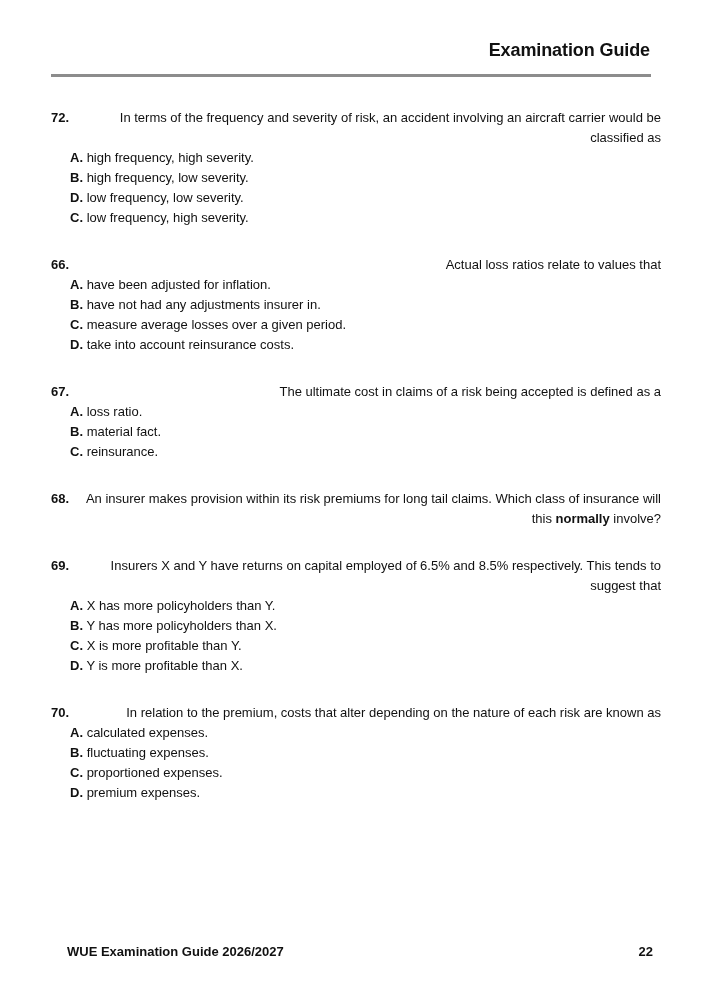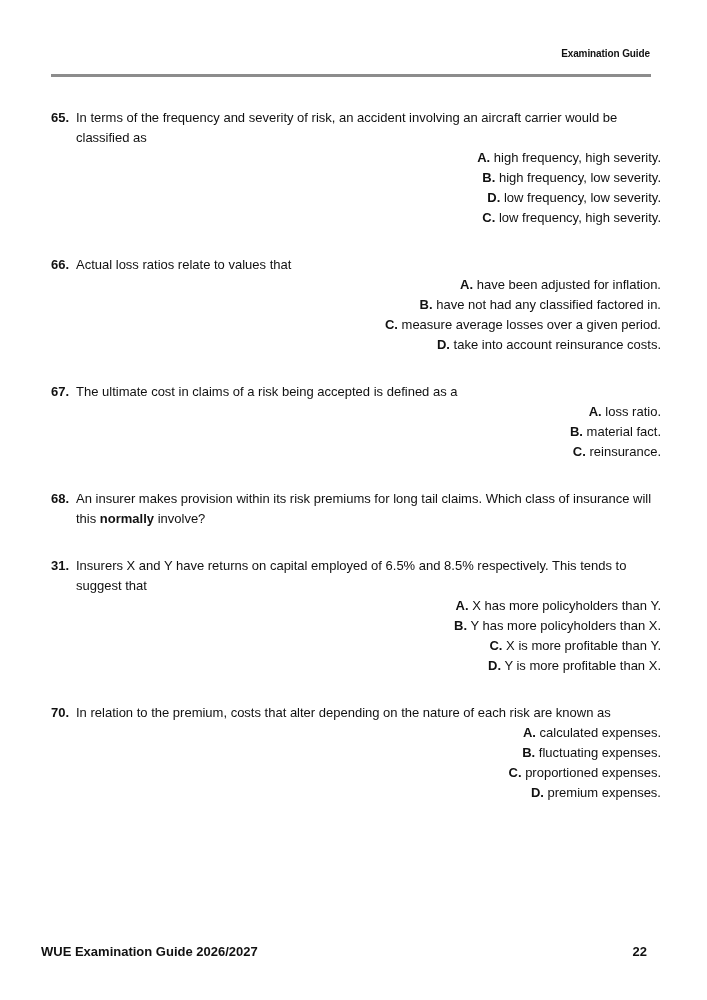--- a/index.html
+++ b/index.html
@@ -1,72 +1,72 @@
 <!DOCTYPE html>
 <html><head>
 <meta charset="utf-8">
 <style>
   html, body { margin: 0; padding: 0; background: #ffffff; }
   body {
     width: 707px; height: 1000px; position: relative; overflow: hidden;
     font-family: "Liberation Sans", sans-serif; color: #111111;
   }
   .header-title {
-    position: absolute; right: 57px; top: 48px;
-    font-size: 10px; font-weight: bold; letter-spacing: -0.1px;
+    position: absolute; right: 57px; top: 40px;
+    font-size: 18px; font-weight: bold; letter-spacing: -0.1px;
   }
   .header-rule {
     position: absolute; left: 51px; top: 74px; width: 600px; height: 3px;
     background: #8c8c8c;
   }
   .questions { position: absolute; left: 51px; top: 108px; width: 610px; }
   .question { font-size: 13px; line-height: 20px; margin-bottom: 27px; }
   .q-line { display: flex; }
   .q-num { width: 25px; font-weight: bold; flex: none; }
-  .q-text { flex: 1; }
-  .options { margin-left: 19px; text-align: right; }
+  .q-text { flex: 1; text-align: right; }
+  .options { margin-left: 19px; }
   .option-letter { font-weight: bold; }
   .footer-left {
-    position: absolute; left: 41px; top: 944px;
+    position: absolute; left: 67px; top: 944px;
     font-size: 13px; font-weight: bold;
   }
   .footer-right {
-    position: absolute; right: 60px; top: 944px;
+    position: absolute; right: 54px; top: 944px;
     font-size: 13px; font-weight: bold;
   }
 </style>
 </head>
 <body>
 
 <div class="header-title">Examination Guide</div>
 <div class="header-rule"></div>
 
 <div class="questions">
 
   <div class="question">
     <div class="q-line">
-      <span class="q-num">65.</span>
+      <span class="q-num">72.</span>
       <span class="q-text">In terms of the frequency and severity of risk, an accident involving an aircraft carrier would be classified as</span>
     </div>
     <div class="options">
       <div><span class="option-letter">A.</span> <span>high frequency, high severity.</span></div>
       <div><span class="option-letter">B.</span> <span>high frequency, low severity.</span></div>
       <div><span class="option-letter">D.</span> <span>low frequency, low severity.</span></div>
       <div><span class="option-letter">C.</span> <span>low frequency, high severity.</span></div>
     </div>
   </div>
 
   <div class="question">
     <div class="q-line">
       <span class="q-num">66.</span>
       <span class="q-text">Actual loss ratios relate to values that</span>
     </div>
     <div class="options">
       <div><span class="option-letter">A.</span> <span>have been adjusted for inflation.</span></div>
-      <div><span class="option-letter">B.</span> <span>have not had any classified factored in.</span></div>
+      <div><span class="option-letter">B.</span> <span>have not had any adjustments insurer in.</span></div>
       <div><span class="option-letter">C.</span> <span>measure average losses over a given period.</span></div>
       <div><span class="option-letter">D.</span> <span>take into account reinsurance costs.</span></div>
     </div>
   </div>
 
   <div class="question">
     <div class="q-line">
       <span class="q-num">67.</span>
       <span class="q-text">The ultimate cost in claims of a risk being accepted is defined as a</span>
     </div>
@@ -79,21 +79,21 @@
 
   <div class="question">
     <div class="q-line">
       <span class="q-num">68.</span>
       <span class="q-text"><span>An insurer makes provision within its risk premiums for long tail claims.  Which class of insurance will this </span><b>normally</b><span> involve?</span></span>
     </div>
   </div>
 
   <div class="question">
     <div class="q-line">
-      <span class="q-num">31.</span>
+      <span class="q-num">69.</span>
       <span class="q-text">Insurers X and Y have returns on capital employed of 6.5% and 8.5% respectively.  This tends to suggest that</span>
     </div>
     <div class="options">
       <div><span class="option-letter">A.</span> <span>X has more policyholders than Y.</span></div>
       <div><span class="option-letter">B.</span> <span>Y has more policyholders than X.</span></div>
       <div><span class="option-letter">C.</span> <span>X is more profitable than Y.</span></div>
       <div><span class="option-letter">D.</span> <span>Y is more profitable than X.</span></div>
     </div>
   </div>
 

